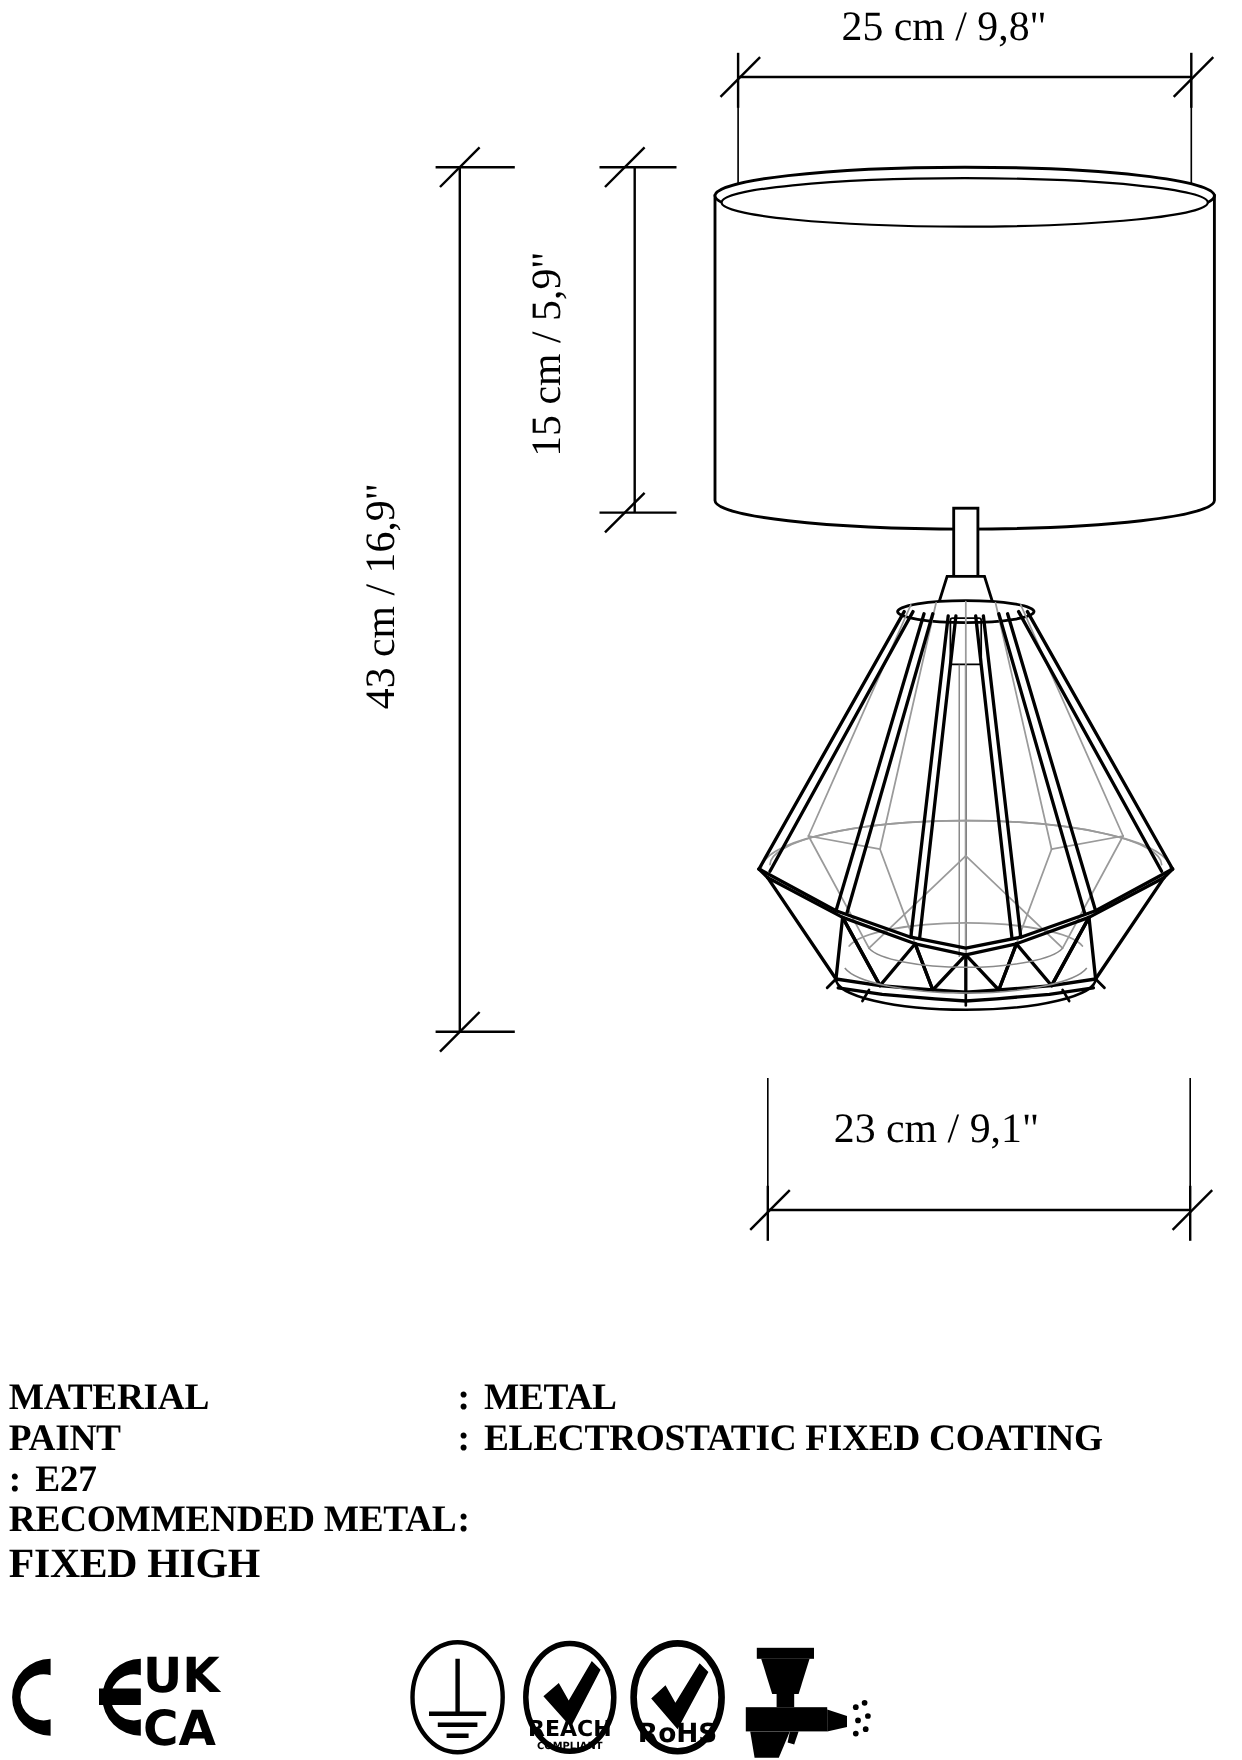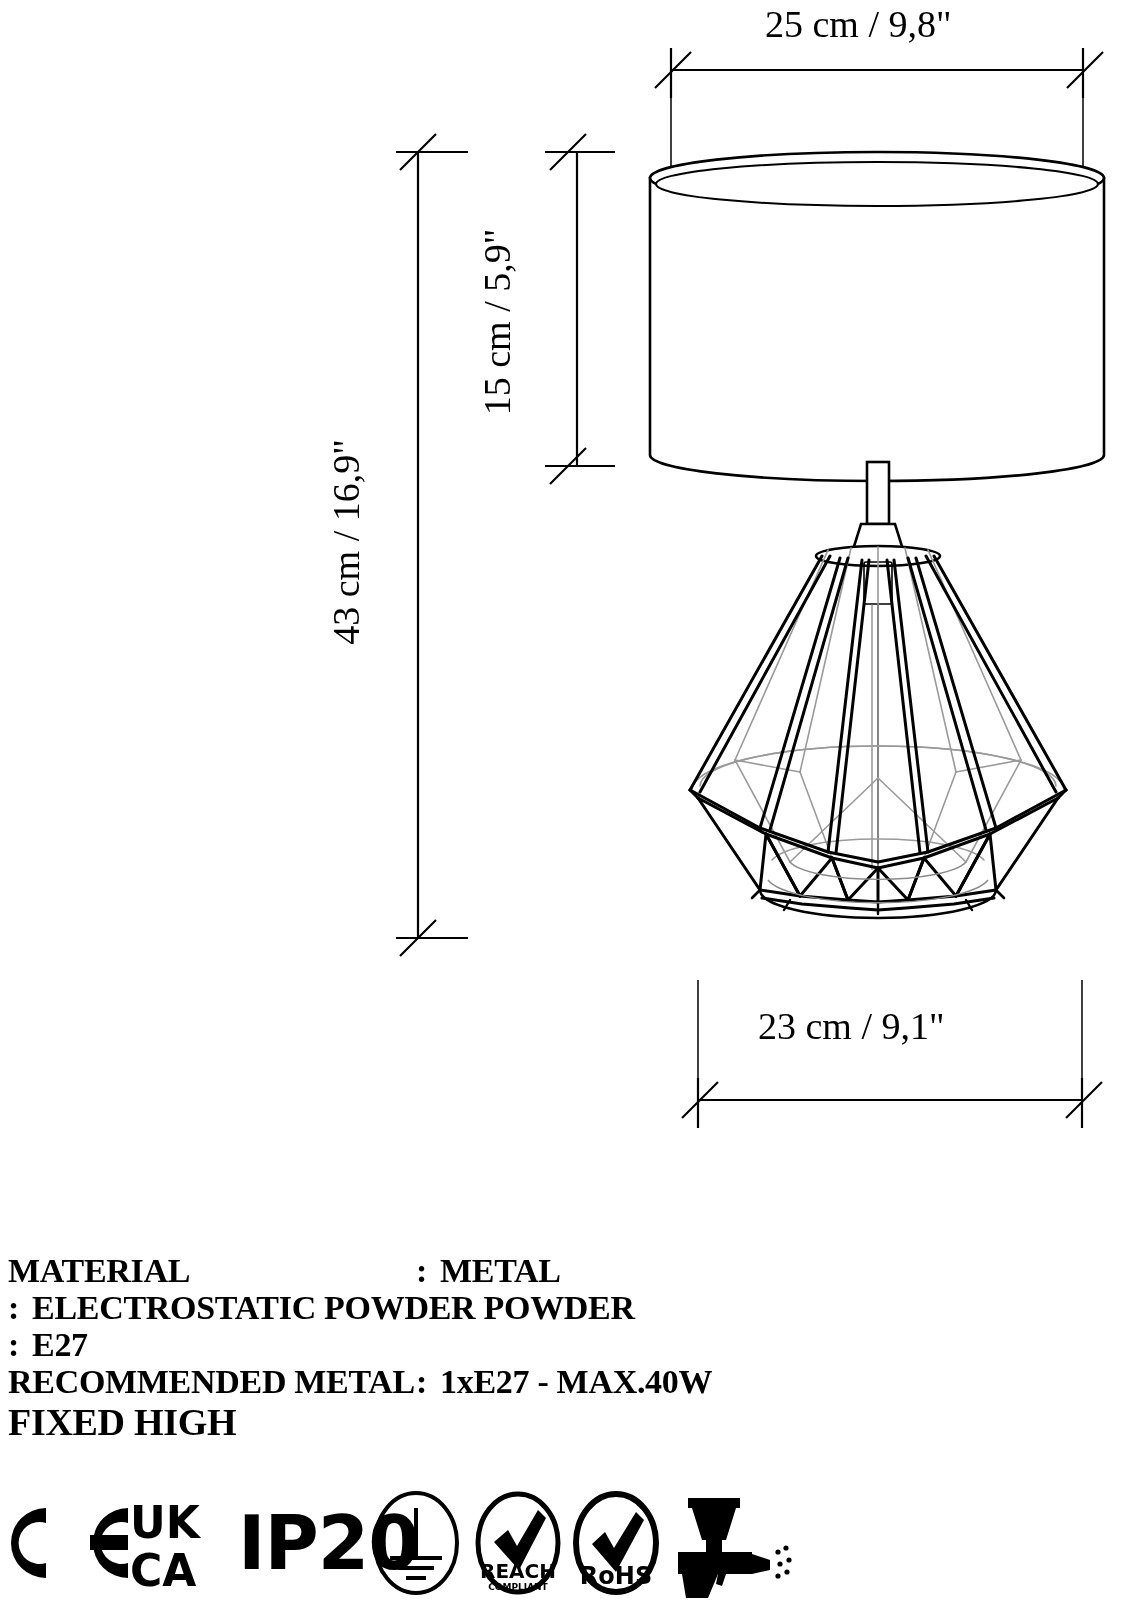--- a/index.html
+++ b/index.html
@@ -305,33 +305,33 @@
 
 <div id="spec-table">
 
   <div class="spec-row">
     <span class="spec-key">MATERIAL</span>
     <span class="spec-colon">:</span>
     <span class="spec-val">METAL</span>
   </div>
 
   <div class="spec-row">
+    <span class="spec-key">PAINT</span>
     <span class="spec-colon">:</span>
-    <span class="spec-val">ELECTROSTATIC POWDER POWDER</span>
+    <span class="spec-val">ELECTROSTATIC FIXED COATING</span>
   </div>
 
   <div class="spec-row">
     <span class="spec-colon">:</span>
     <span class="spec-val">E27</span>
   </div>
 
   <div class="spec-row">
     <span class="spec-key">RECOMMENDED METAL</span>
     <span class="spec-colon">:</span>
-    <span class="spec-val">1xE27 - MAX.40W</span>
   </div>
 </div>
 
 <div id="spec-note">FIXED HIGH</div>
 
 <div id="cert-bar">
 
   <div class="cert-item" id="cert-ce">
     <svg width="150" height="114" viewBox="0 0 150 114">
 
@@ -344,21 +344,20 @@
 
   <div class="cert-item" id="cert-ukca">
     <svg width="104" height="114" viewBox="0 0 104 114">
       <g fill="#000" font-family="DejaVu Sans, sans-serif" font-weight="bold" font-size="44">
         <text x="2" y="52">UK</text>
         <text x="2" y="100">CA</text>
       </g>
     </svg>
   </div>
 
-  <div class="cert-item ip-text" id="cert-ip20">IP20</div>
 
   <div class="cert-item" id="cert-earth">
     <svg width="96" height="114" viewBox="0 0 96 114">
       <ellipse cx="48" cy="57" rx="41" ry="50" fill="none" stroke="#000" stroke-width="4"></ellipse>
       <line x1="48" y1="22" x2="48" y2="72" stroke="#000" stroke-width="4"></line>
       <line x1="22" y1="72" x2="74" y2="72" stroke="#000" stroke-width="4"></line>
       <line x1="30" y1="82" x2="66" y2="82" stroke="#000" stroke-width="4"></line>
       <line x1="38" y1="92" x2="58" y2="92" stroke="#000" stroke-width="4"></line>
     </svg>
   </div>

